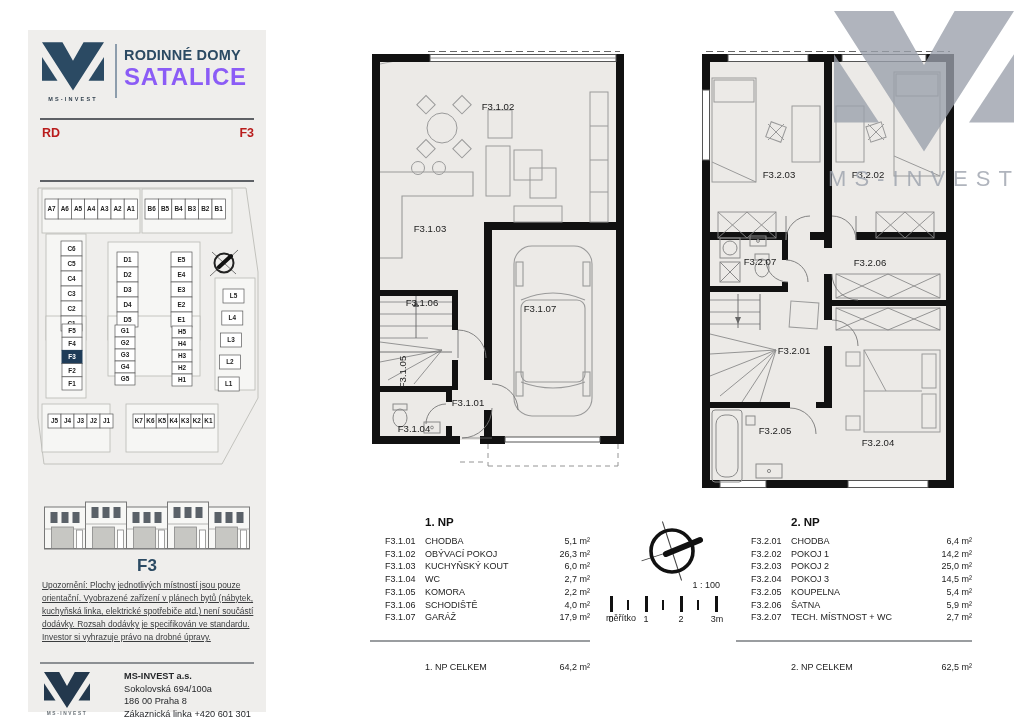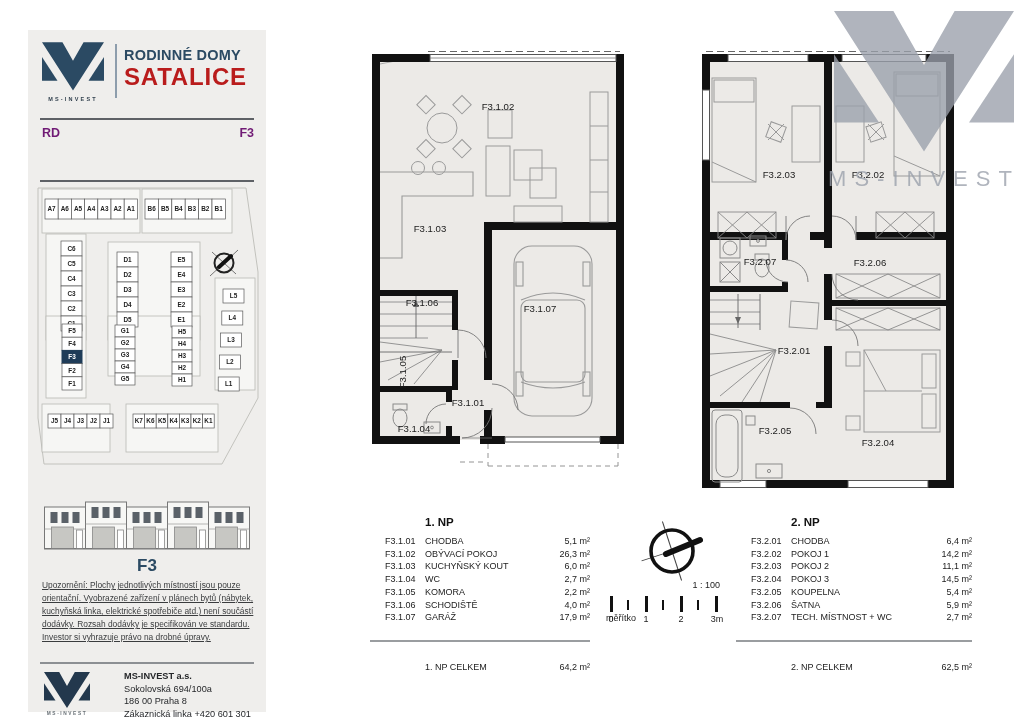--- a/index.html
+++ b/index.html
@@ -4,24 +4,24 @@
 <style>
   html,body{margin:0;padding:0;background:#ffffff;width:1024px;height:723px;overflow:hidden;
     font-family:"Liberation Sans","DejaVu Sans",sans-serif;-webkit-font-smoothing:antialiased;}
   .abs{position:absolute;}
   #page{position:relative;width:808px;height:723px;background:#fff;}
 
   
   #card{left:28px;top:30px;width:238px;height:682px;background:#efeeec;}
   .logo-caption{font-size:5.5px;letter-spacing:2.2px;color:#33424f;font-weight:bold;text-align:center;}
   #title1{left:96px;top:17px;font-size:14.5px;font-weight:800;color:#2b4a63;letter-spacing:.2px;}
-  #title2{left:96px;top:33px;font-size:24px;font-weight:800;color:#b91c1c;letter-spacing:.8px;}
+  #title2{left:96px;top:33px;font-size:24px;font-weight:800;color:#8b5cf6;letter-spacing:.8px;}
   .vdiv{width:2px;background:#8d9dac;}
   .hr{height:2px;background:#5e6166;}
-  .info-row{left:14px;width:212px;height:16px;font-size:12.5px;font-weight:bold;color:#701a75;}
+  .info-row{left:14px;width:212px;height:16px;font-size:12.5px;font-weight:bold;color:#b91c1c;}
   .info-row .lab{position:absolute;left:0;top:0;}
   .info-row .val{position:absolute;right:0;top:0;text-align:right;}
   #elev-label{left:16px;top:526px;width:206px;text-align:center;font-size:17px;font-weight:800;color:#2b4a63;}
   #disclaimer{left:14px;top:549px;width:212px;font-size:8.4px;line-height:1.55;color:#3a3c3e;text-decoration:underline;}
   #footer-text{left:96px;top:640px;width:140px;font-size:9.2px;line-height:1.38;color:#25272a;}
   #footer-text .b{font-weight:bold;}
 
   
   .legend{font-size:9px;color:#222;}
   .legend .ltitle{position:absolute;left:55px;top:4px;font-size:11.5px;font-weight:bold;color:#111;}
@@ -628,21 +628,21 @@
           <span class="area">6,4 m²</span>
         </div>
         <div class="lrow" style="top: 36.7px; width: 100%;">
           <span class="code">F3.2.02</span>
           <span class="name">POKOJ 1</span>
           <span class="area">14,2 m²</span>
         </div>
         <div class="lrow" style="top: 49.4px; width: 100%;">
           <span class="code">F3.2.03</span>
           <span class="name">POKOJ 2</span>
-          <span class="area">11,1 m²</span>
+          <span class="area">25,0 m²</span>
         </div>
         <div class="lrow" style="top: 62.1px; width: 100%;">
           <span class="code">F3.2.04</span>
           <span class="name">POKOJ 3</span>
           <span class="area">14,5 m²</span>
         </div>
         <div class="lrow" style="top: 74.8px; width: 100%;">
           <span class="code">F3.2.05</span>
           <span class="name">KOUPELNA</span>
           <span class="area">5,4 m²</span>

